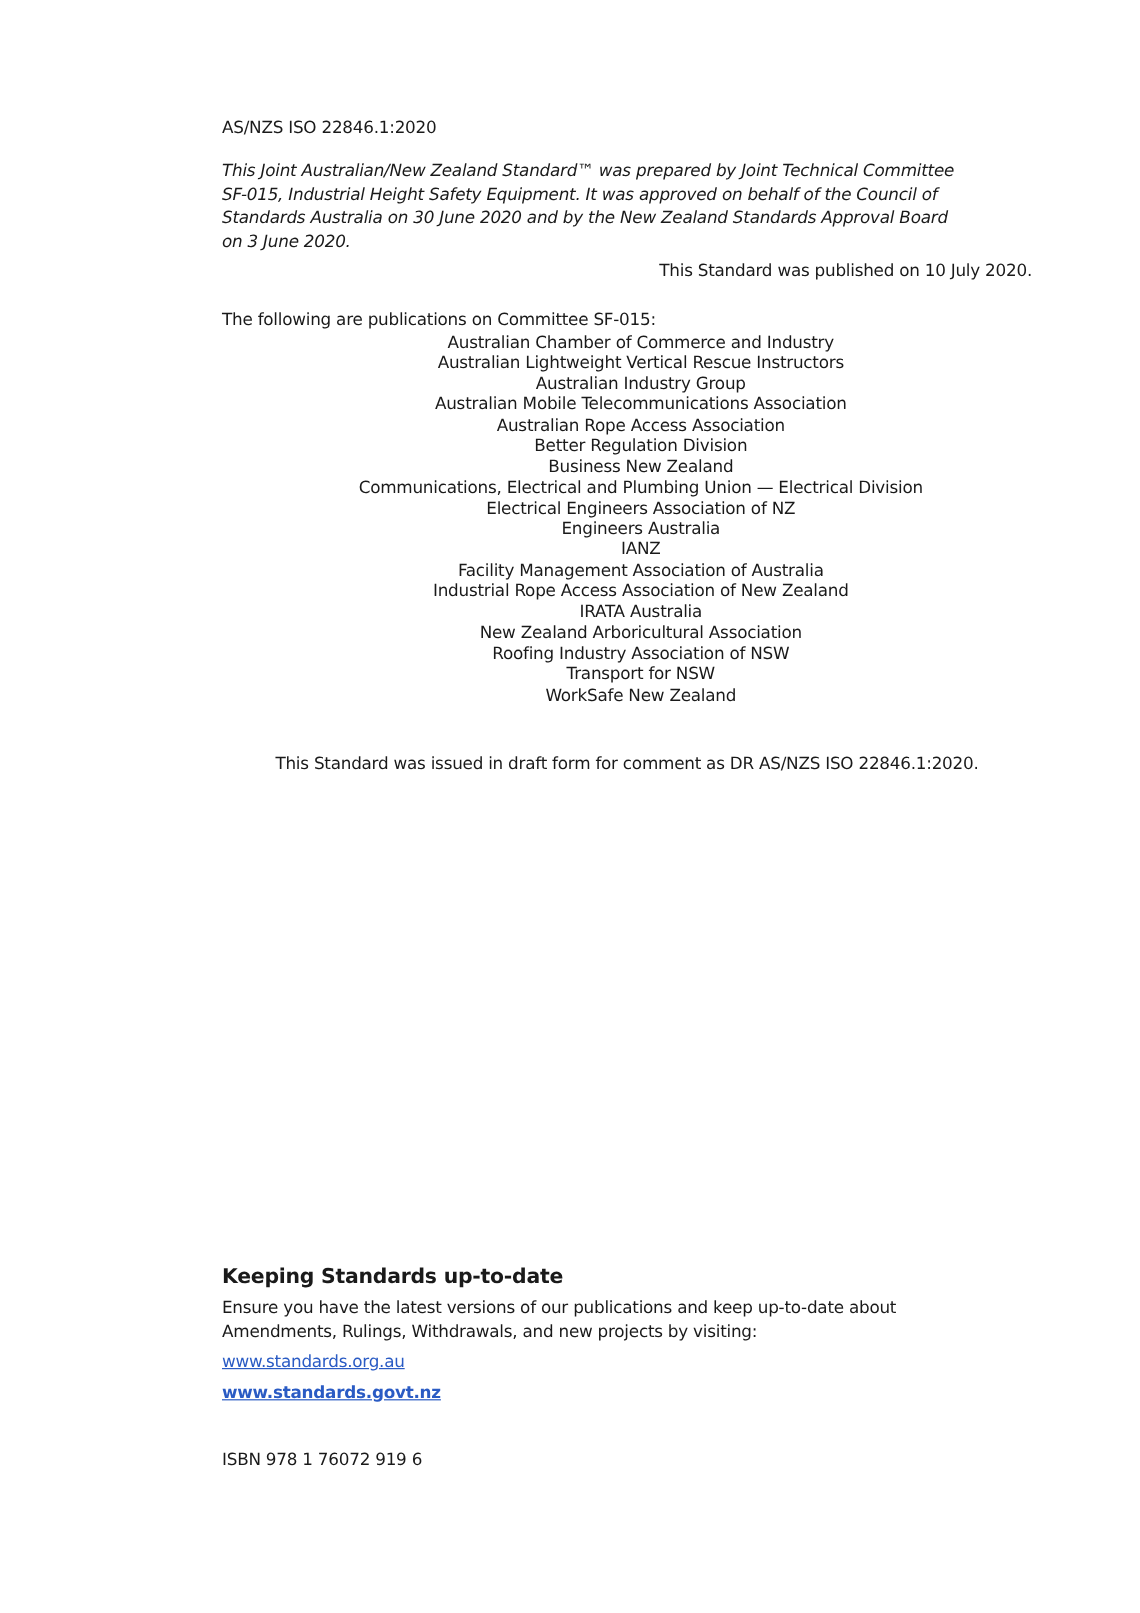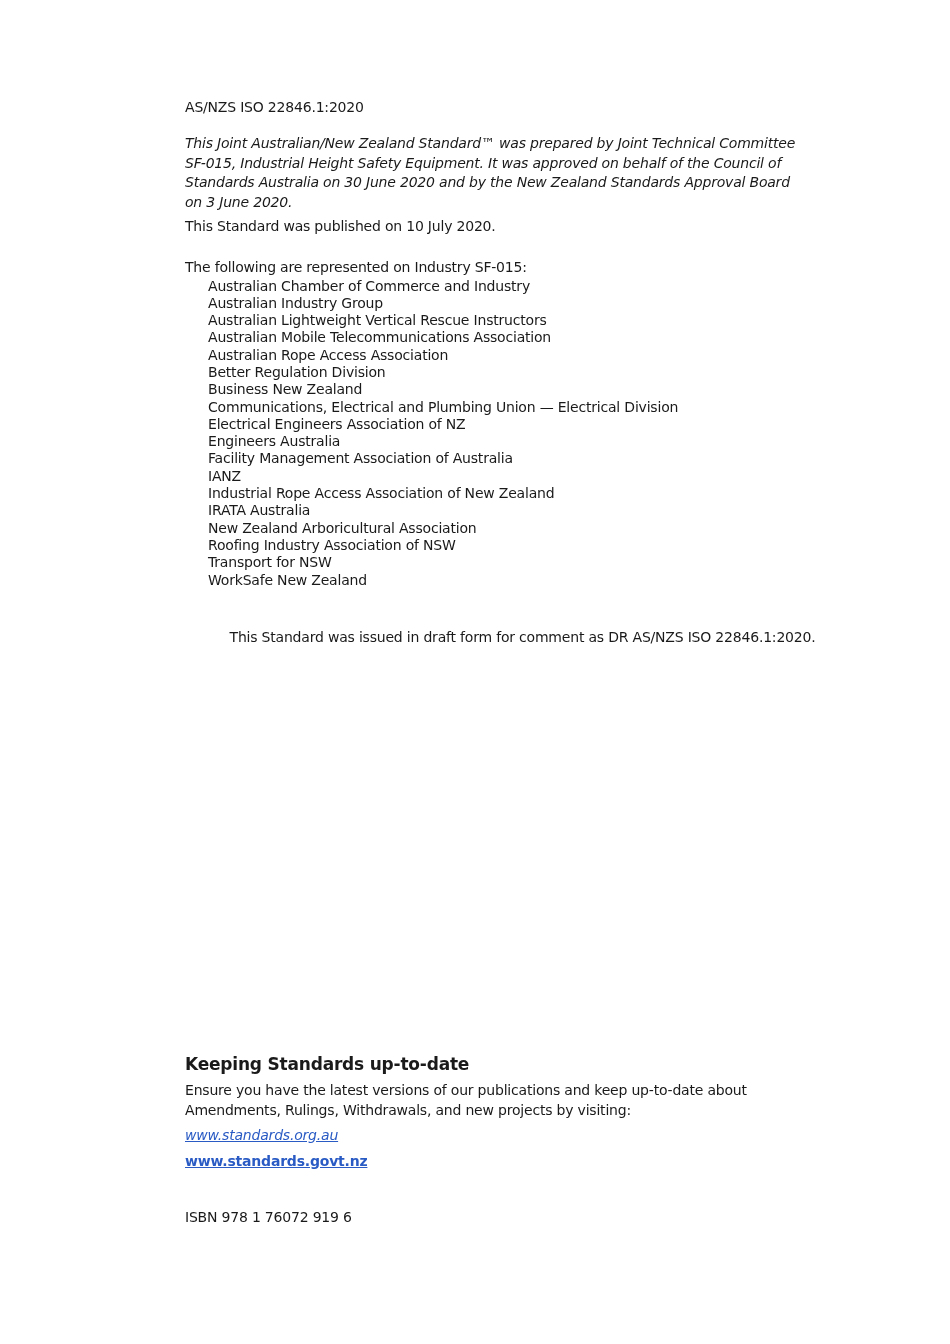--- a/index.html
+++ b/index.html
@@ -20,38 +20,38 @@
     overflow: hidden;
   }
   .content {
     padding: 98px 0 0 185px;
     width: 860px;
   }
   .content p { margin: 0; white-space: pre-line; }
   .doc-code { line-height: 19px; }
   .para { line-height: 19.5px; }
   .para-prepared { margin-top: 17px !important; font-style: italic; }
-  .para-published { margin-top: 5px !important; }
+  .para-published { margin-top: 5px !important; text-align: right; }
   .committee-intro { margin-top: 21.5px !important; line-height: 19.5px; }
   .committee-list {
     margin: 0;
     padding: 0 0 0 23px;
     list-style: none;
   }
-  .committee-item { line-height: 17.3px; white-space: pre-line; }
+  .committee-item { line-height: 17.3px; white-space: pre-line; text-align: center; }
   .draft-note { margin-top: 39px !important; text-align: center; }
   .footer-heading {
     margin: 408px 0 0 0;
     font-size: 17px;
     font-weight: bold;
     line-height: 19.5px;
   }
   .footer-body { margin-top: 6.5px !important; }
   .link-line { line-height: 19.5px; }
-  .link-line-1 { margin-top: 5.5px !important; font-style: italic; }
+  .link-line-1 { margin-top: 5.5px !important; }
   .link-line-2 { margin-top: 6.5px !important; font-weight: bold; }
   .link {
     color: var(--link);
     text-decoration: underline;
     cursor: pointer;
   }
   .isbn { margin-top: 36.5px !important; line-height: 19.5px; }
 </style>
 </head>
 <body>
@@ -60,35 +60,35 @@
 
   <p class="doc-code">AS/NZS ISO 22846.1:2020</p>
 
   <p class="para para-prepared">This Joint Australian/New Zealand Standard™ was prepared by Joint Technical Committee
 SF-015, Industrial Height Safety Equipment. It was approved on behalf of the Council of
 Standards Australia on 30 June 2020 and by the New Zealand Standards Approval Board
 on 3 June 2020.</p>
 
   <p class="para para-published">This Standard was published on 10 July 2020.</p>
 
-  <p class="para committee-intro">The following are represented on Industry SF-015:</p>
+  <p class="para committee-intro">The following are publications on Committee SF-015:</p>
 
   <ul class="committee-list">
       <li class="committee-item">Australian Chamber of Commerce and Industry</li>
+      <li class="committee-item">Australian Lightweight Vertical Rescue Instructors</li>
       <li class="committee-item">Australian Industry Group</li>
-      <li class="committee-item">Australian Lightweight Vertical Rescue Instructors</li>
       <li class="committee-item">Australian Mobile Telecommunications Association</li>
       <li class="committee-item">Australian Rope Access Association</li>
       <li class="committee-item">Better Regulation Division</li>
       <li class="committee-item">Business New Zealand</li>
       <li class="committee-item">Communications, Electrical and Plumbing Union — Electrical Division</li>
       <li class="committee-item">Electrical Engineers Association of NZ</li>
       <li class="committee-item">Engineers Australia</li>
+      <li class="committee-item">IANZ</li>
       <li class="committee-item">Facility Management Association of Australia</li>
-      <li class="committee-item">IANZ</li>
       <li class="committee-item">Industrial Rope Access Association of New Zealand</li>
       <li class="committee-item">IRATA Australia</li>
       <li class="committee-item">New Zealand Arboricultural Association</li>
       <li class="committee-item">Roofing Industry Association of NSW</li>
       <li class="committee-item">Transport for NSW</li>
       <li class="committee-item">WorkSafe New Zealand</li>
     </ul>
 
   <p class="para draft-note">This Standard was issued in draft form for comment as DR AS/NZS ISO 22846.1:2020.</p>
 

